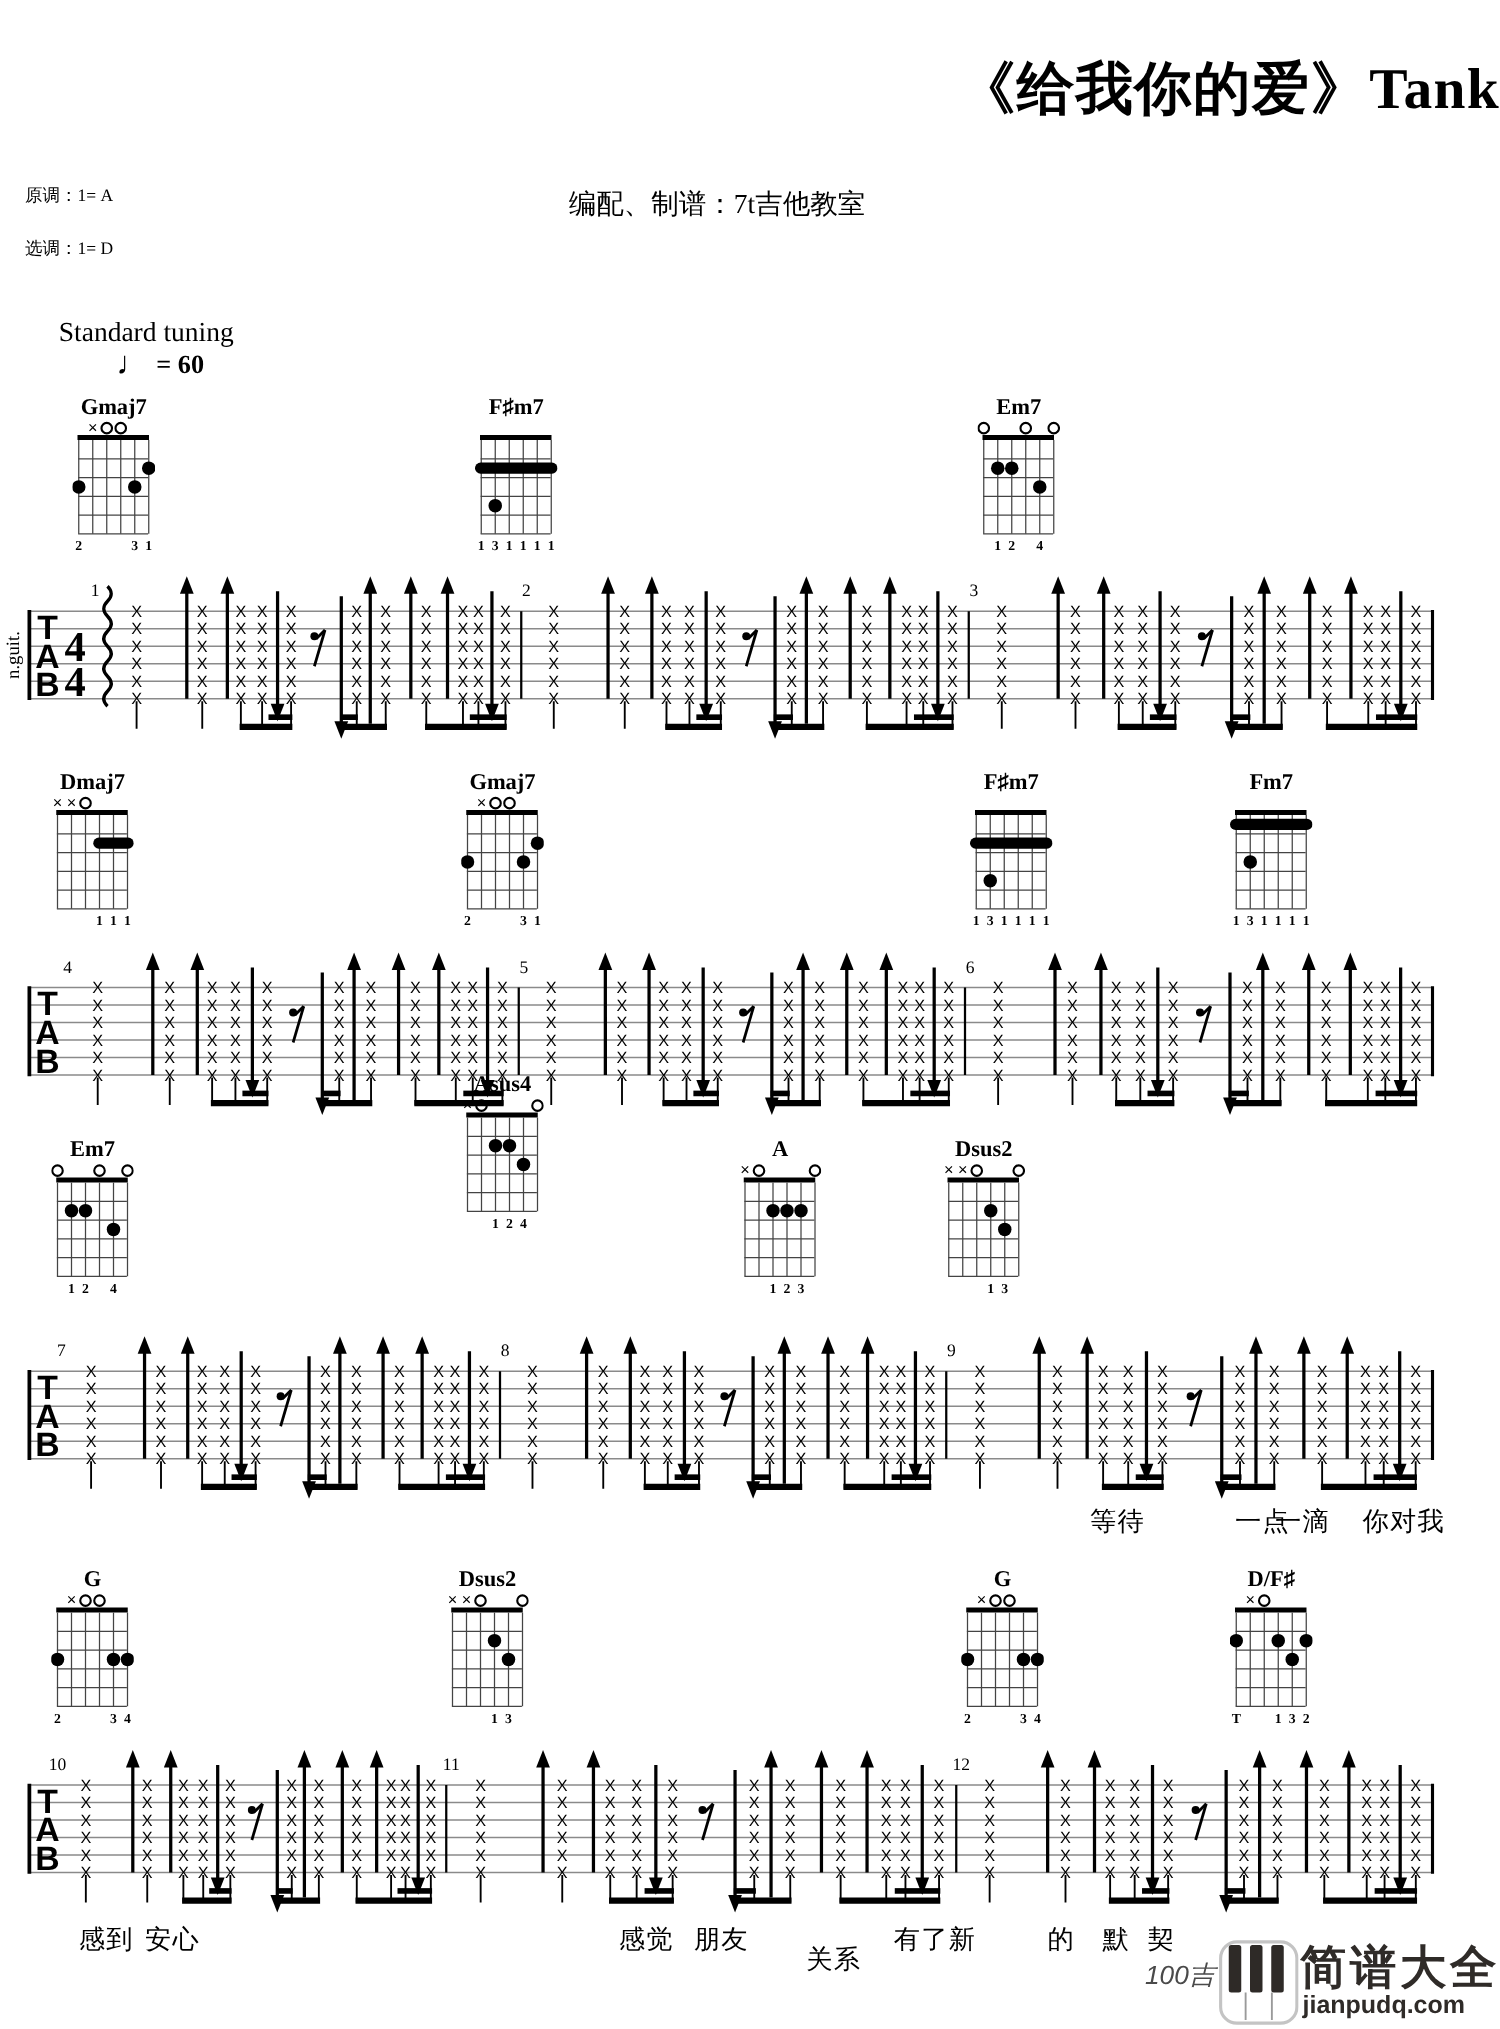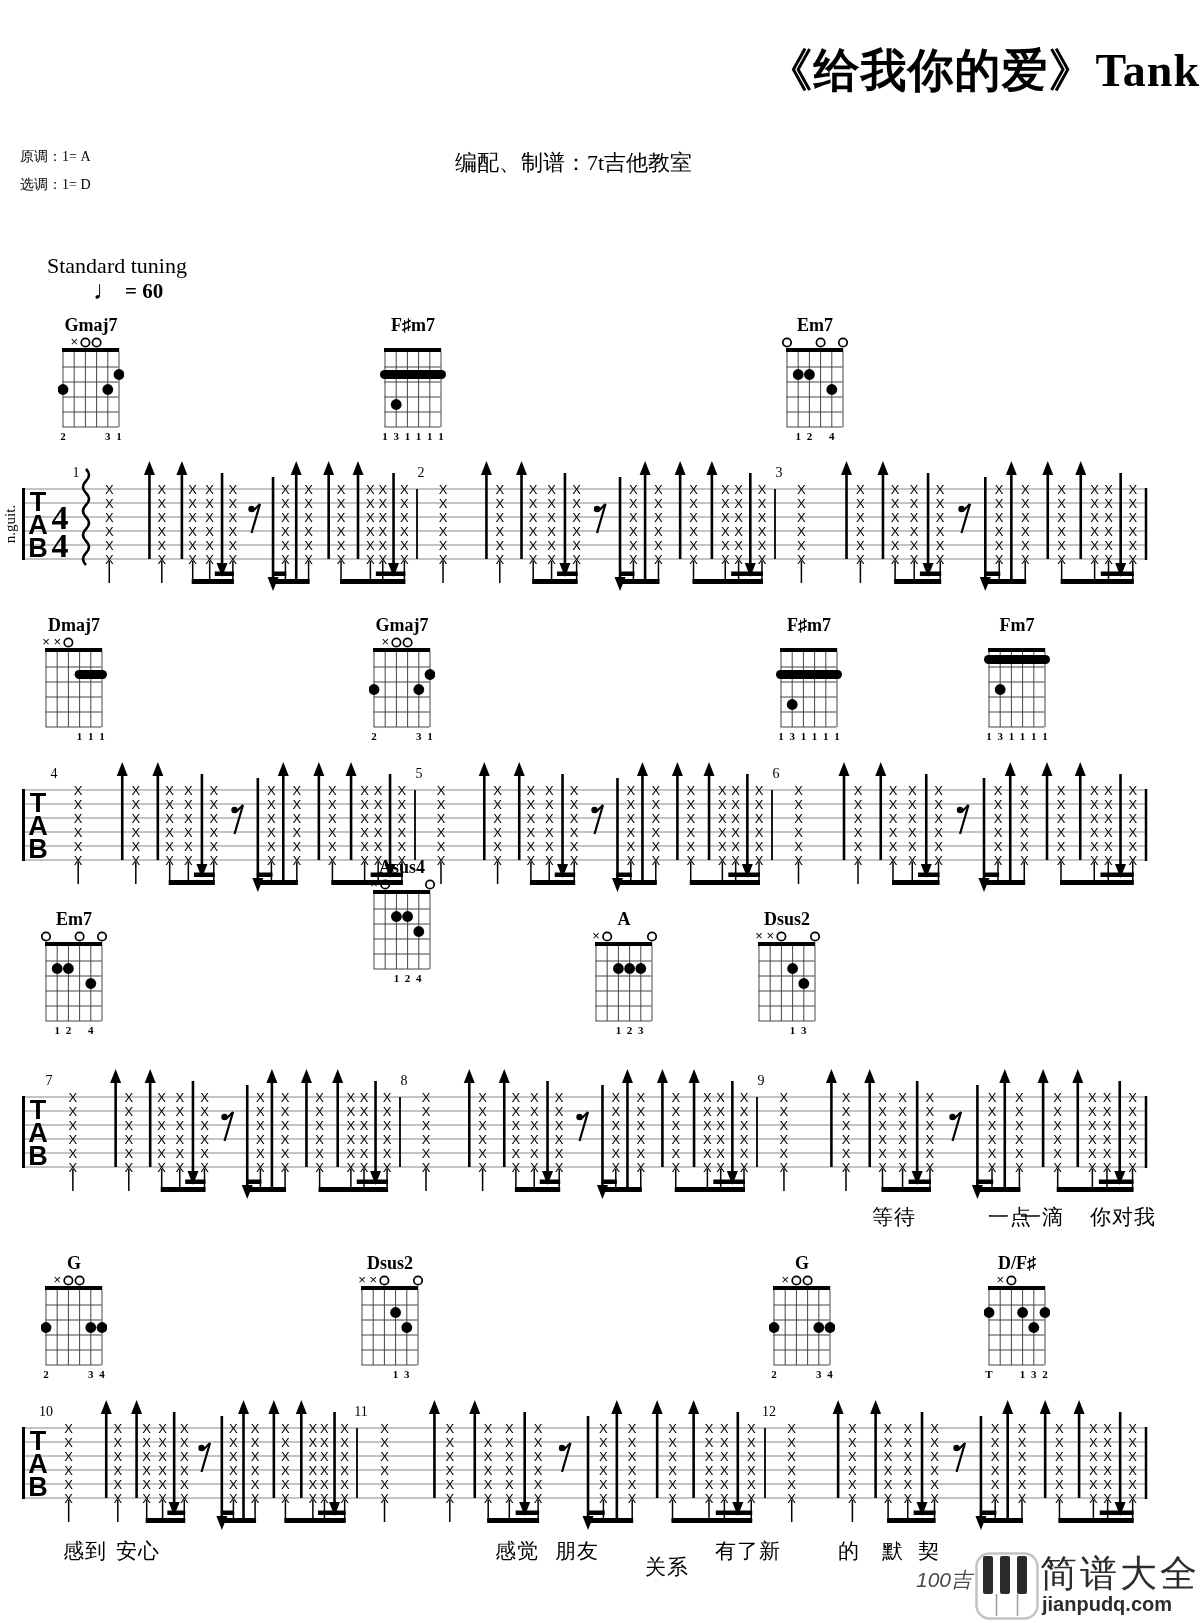--- a/index.html
+++ b/index.html
@@ -3,29 +3,29 @@
 <meta charset="utf-8">
 <style>
   html,body{margin:0;padding:0;background:#ffffff;}
   .page{position:relative;width:1200px;height:1623px;background:#fff;overflow:hidden;
         font-family:"Liberation Serif",serif;color:#000;}
   .abs{position:absolute;}
   .title{top:40px;left:0;width:1200px;text-align:right;font-size:46px;font-weight:bold;
          letter-spacing:1px;white-space:nowrap;}
   .meta{font-size:14px;}
   .meta-orig{top:148px;left:20px;}
-  .meta-sel{top:176px;left:20px;}
+  .meta-sel{top:190px;left:20px;}
   .credit{top:148px;left:455px;font-size:22px;}
   .tuning{top:253px;left:47px;font-size:22px;}
   .tempo{top:278px;left:93px;font-size:21px;font-weight:bold;display:flex;align-items:center;gap:6px;}
   .tempo .note{font-size:26px;font-weight:normal;line-height:1;}
   .lyric{position:absolute;font-size:21px;letter-spacing:1px;white-space:nowrap;}
   .logo-left{position:absolute;font-family:"Liberation Sans",sans-serif;font-style:italic;
              font-size:21px;color:#4a4a4a;}
-  .logo-brand{position:absolute;font-family:"Liberation Sans",sans-serif;font-weight:normal;
+  .logo-brand{position:absolute;font-family:"Liberation Sans",sans-serif;font-weight:bold;
               font-size:37px;letter-spacing:3px;color:#2f2b28;white-space:nowrap;}
   .logo-domain{position:absolute;font-family:"Liberation Sans",sans-serif;font-weight:600;
                font-size:20px;color:#2f2b28;white-space:nowrap;}
   svg text{user-select:none;}
 </style>
 </head>
 <body>
 
 <div class="page">
   <div class="abs title">《给我你的爱》Tank</div>

